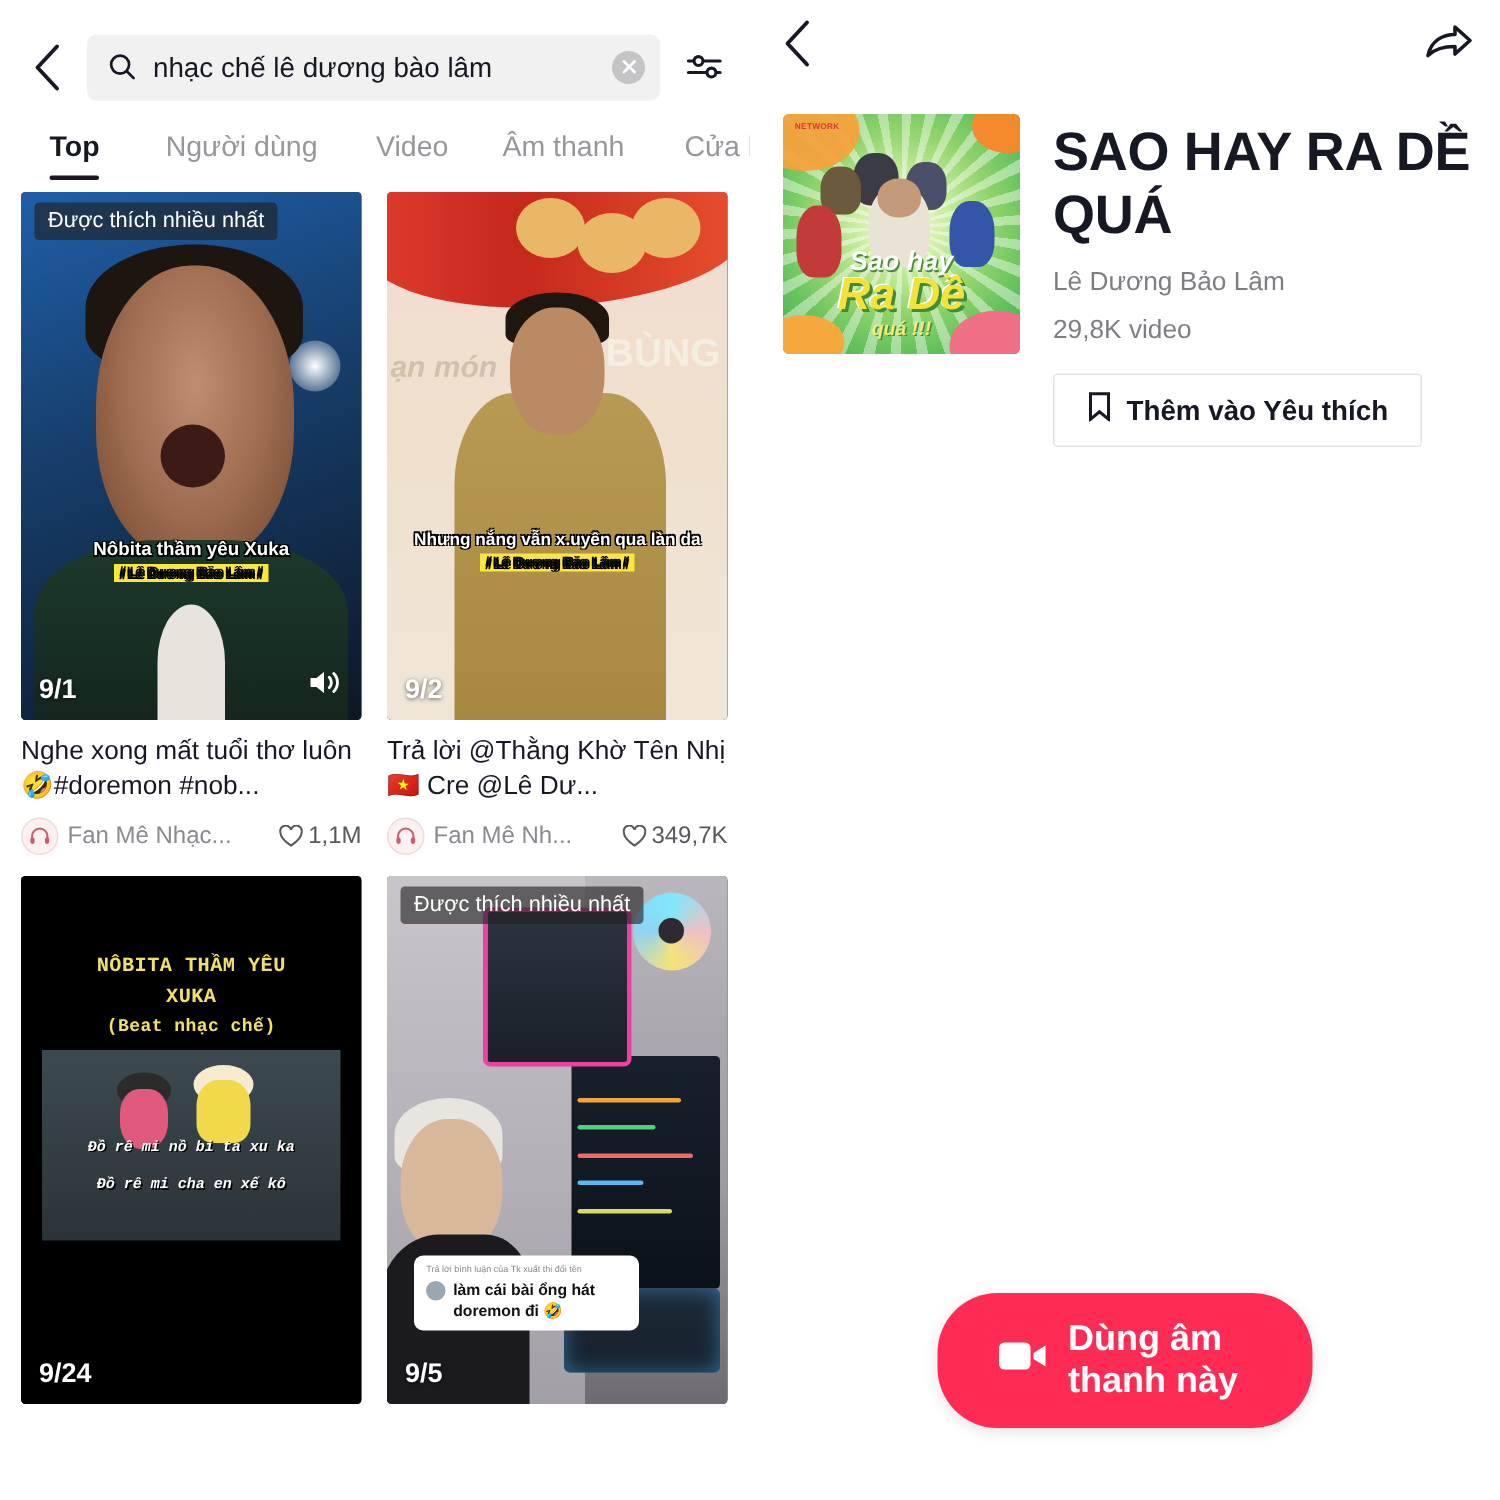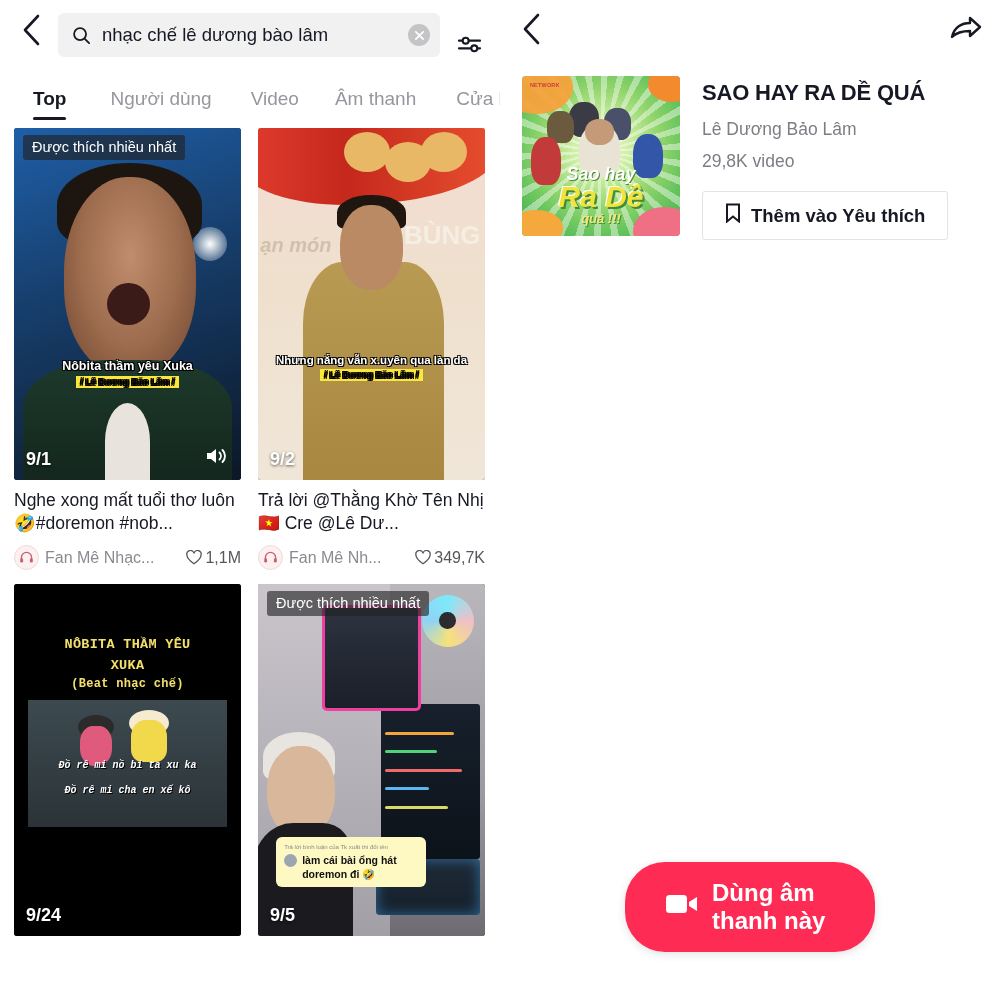--- a/index.html
+++ b/index.html
@@ -12,21 +12,21 @@
   .screen { position: relative; width: 1000px; height: 1000px; display: flex; }
 
   
   .left-panel {
     position: relative;
     width: 500px; height: 1000px;
     background: #fff;
     overflow: hidden;
   }
   .search-row {
-    display: flex; 
+    display: flex; align-items: center;
     height: 76px; padding: 13px 14px 0 16px; gap: 12px;
   }
   .back-arrow {
     width: 30px; height: 34px; flex: 0 0 30px;
     display: flex; align-items: center; justify-content: center;
   }
   .search-field {
     flex: 1 1 auto; height: 44px;
     background: #f1f1f2; border-radius: 6px;
     display: flex; align-items: center; gap: 10px;
@@ -235,21 +235,21 @@
   .art4 .hair4 {
     position: absolute; left: 2%; top: 42%; width: 32%; height: 14%;
     background: #e8e4e0; border-radius: 50% 50% 20% 20%;
   }
   .art4 .torso4 {
     position: absolute; left: -2%; bottom: 0; width: 44%; height: 32%;
     background: #1b1b1f; border-radius: 40% 30% 0 0;
   }
   .comment-box {
     position: absolute; left: 8%; bottom: 14%; width: 66%;
-    background: #fef9c3; border-radius: 6px; padding: 6px 8px; z-index: 4;
+    background: #ffffff; border-radius: 6px; padding: 6px 8px; z-index: 4;
   }
   .comment-head { font-size: 6px; color: #8a8a8a; line-height: 1.35; }
   .comment-row { display: flex; gap: 5px; align-items: flex-start; margin-top: 3px; }
   .comment-av { width: 13px; height: 13px; border-radius: 50%; background: #9aa6b2; flex: 0 0 13px; }
   .comment-txt { font-size: 10.5px; color: #111; font-weight: bold; line-height: 1.25; }
 
   
   .right-panel {
     position: relative; width: 500px; height: 1000px;
     background: #fff; overflow: hidden;
@@ -285,21 +285,21 @@
     position: absolute; left: 0; right: 0; top: 65%; text-align: center;
     font-size: 30px; font-style: italic; font-weight: bold;
     color: #f2e23c; text-shadow: 2px 2px 0 #3f8c3a, -1px -1px 0 #fff;
   }
   .sd-art .ttl3 {
     position: absolute; left: 0; right: 0; bottom: 6%; text-align: center;
     font-size: 13px; font-style: italic; font-weight: bold; color: #f4e97a;
     text-shadow: 1px 1px 0 #3f8c3a;
   }
   .sd-info { flex: 1 1 auto; padding-top: 4px; }
-  .sd-title { font-size: 22px; font-weight: bold; color: #161823; letter-spacing: -.2px; }
+  .sd-title { font-size: 36px; font-weight: bold; color: #161823; letter-spacing: -.2px; }
   .sd-artist { font-size: 17.5px; color: #7d7e84; margin-top: 13px; }
   .sd-count { font-size: 17.5px; color: #7d7e84; margin-top: 11px; }
   .sd-fav {
     display: inline-flex; align-items: center; gap: 10px;
     border: 1px solid #e3e3e5; border-radius: 3px;
     padding: 11px 22px; margin-top: 19px; background: #fff;
     font-size: 18.5px; font-weight: bold; color: #161823;
   }
   .cta {
     position: absolute; left: 50%; transform: translateX(-50%);

